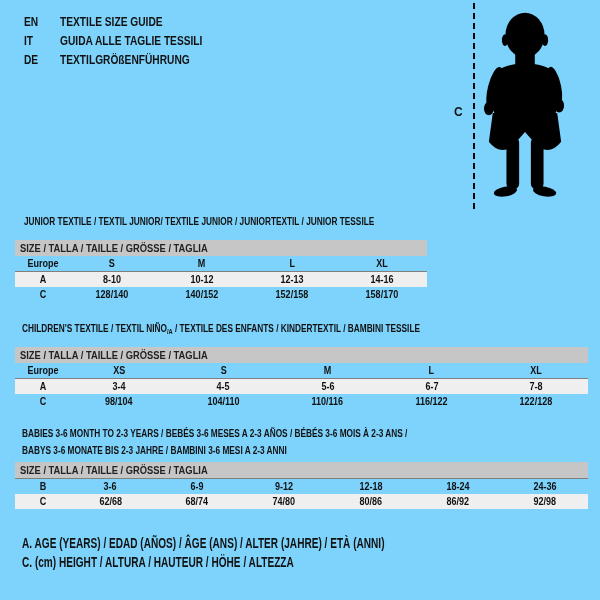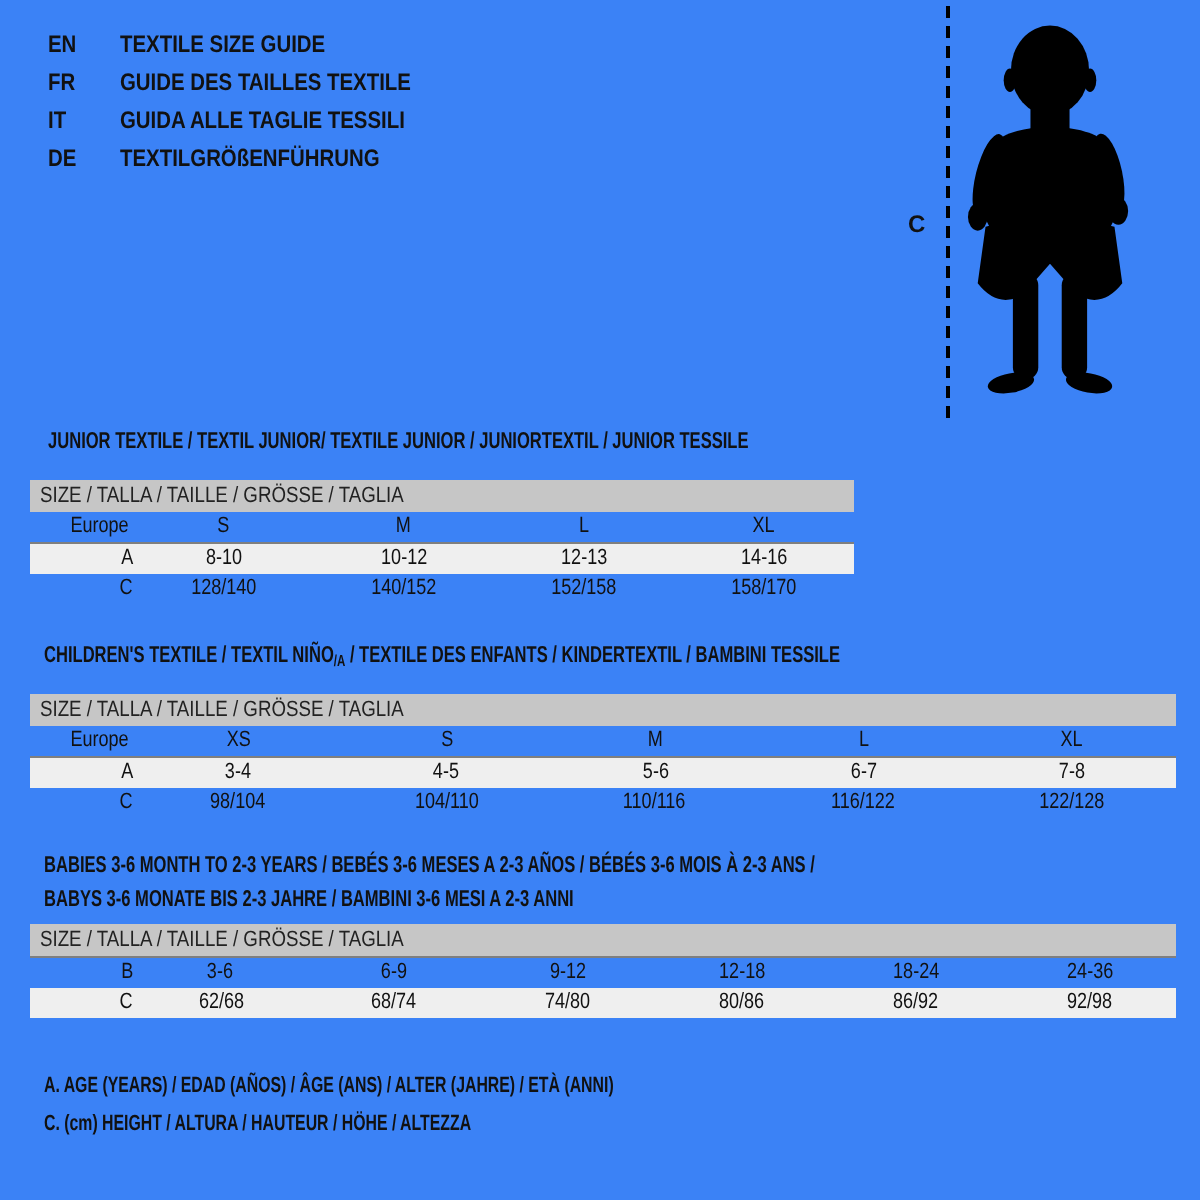--- a/index.html
+++ b/index.html
@@ -1,17 +1,17 @@
 <!DOCTYPE html>
 <html><head>
 <meta charset="utf-8">
 <style>
   html,body{margin:0;padding:0;background:#fff;}
   .page{
-    position:relative;width:600px;height:600px;background:#3b82f6;
+    position:relative;width:600px;height:600px;background:#7dd3fc;
     font-family:"Liberation Sans",sans-serif;color:#111;overflow:hidden;
   }
   
   .cndL{display:inline-block;transform:scaleX(0.72);transform-origin:0 50%;white-space:nowrap;}
   .cndM{display:inline-block;transform:scaleX(0.85);transform-origin:0 50%;white-space:nowrap;}
   .cndC{display:inline-block;transform:scaleX(0.82);transform-origin:50% 50%;white-space:nowrap;}
 
   
   .lang-list{position:absolute;left:24px;top:13px;}
   .lang-row{height:19px;line-height:19px;font-size:12px;font-weight:bold;}
@@ -20,42 +20,39 @@
   .height-line{position:absolute;left:473px;top:3px;height:206px;width:0;border-left:2px dashed #000;}
   .c-label{position:absolute;left:454px;top:105px;font-size:12px;font-weight:bold;}
   .baby-svg{position:absolute;left:483px;top:9px;}
 
   
   .sec-title{position:absolute;font-size:11.5px;font-weight:bold;line-height:17px;white-space:nowrap;}
   .sub{font-size:8px;vertical-align:-2px;}
 
   
   table{position:absolute;border-collapse:collapse;table-layout:fixed;}
-  td{font-size:11px;height:15px;line-height:15px;padding:0;text-align:center;vertical-align:middle;}
-  td.lbl{text-align:right;padding-left:4px;}
+  td{font-size:11px;height:15px;line-height:15px;padding:0;text-align:center;vertical-align:middle;font-weight:bold;}
+  td.lbl{text-align:center;padding-left:4px;}
   tr.bar td{background:#c6c6c6;height:16px;line-height:16px;text-align:left;padding-left:5px;color:#222;}
   tr.rule td{border-bottom:1px solid #7f7f7f;}
   tr.alt td{background:#efefef;}
   .t3 tr.bar td{border-bottom:1px solid #7f7f7f;}
 
   
   .footnotes{position:absolute;left:22px;top:534px;}
-  .foot-line{height:19px;line-height:19px;font-size:11px;font-weight:bold;white-space:nowrap;}
+  .foot-line{height:19px;line-height:19px;font-size:14px;font-weight:bold;white-space:nowrap;}
 </style>
 </head>
 <body>
 
 <div class="page">
 
   <div class="lang-list">
     <div class="lang-row">
       <span class="lang-code cndM">EN</span><span class="cndM">TEXTILE SIZE GUIDE</span>
-    </div>
-    <div class="lang-row">
-      <span class="lang-code cndM">FR</span><span class="cndM">GUIDE DES TAILLES TEXTILE</span>
     </div>
     <div class="lang-row">
       <span class="lang-code cndM">IT</span><span class="cndM">GUIDA ALLE TAGLIE TESSILI</span>
     </div>
     <div class="lang-row">
       <span class="lang-code cndM">DE</span><span class="cndM">TEXTILGRÖßENFÜHRUNG</span>
     </div>
   </div>
 
   <span class="c-label">C</span>

